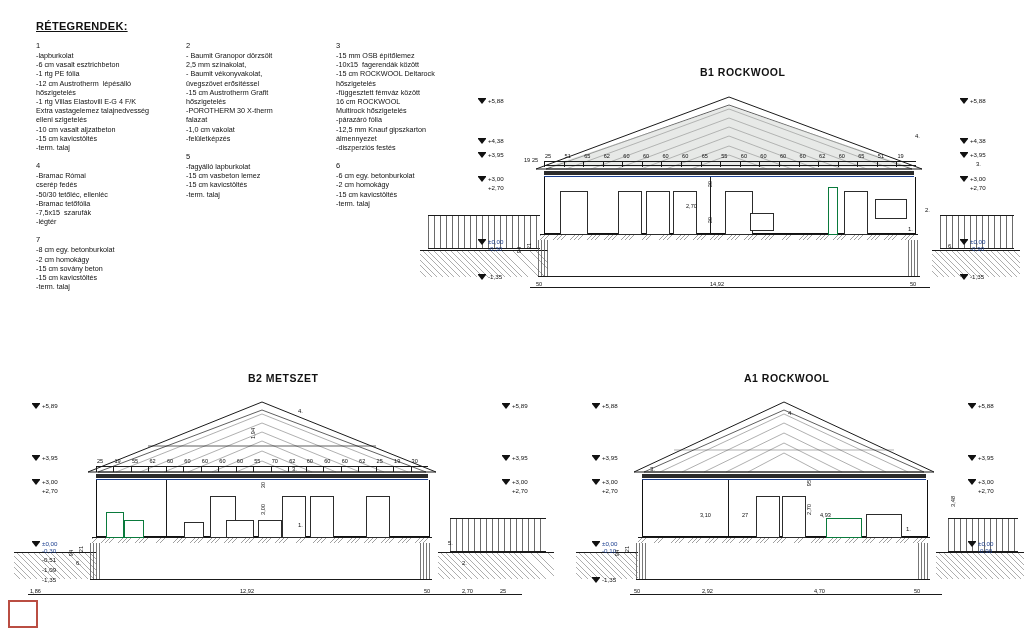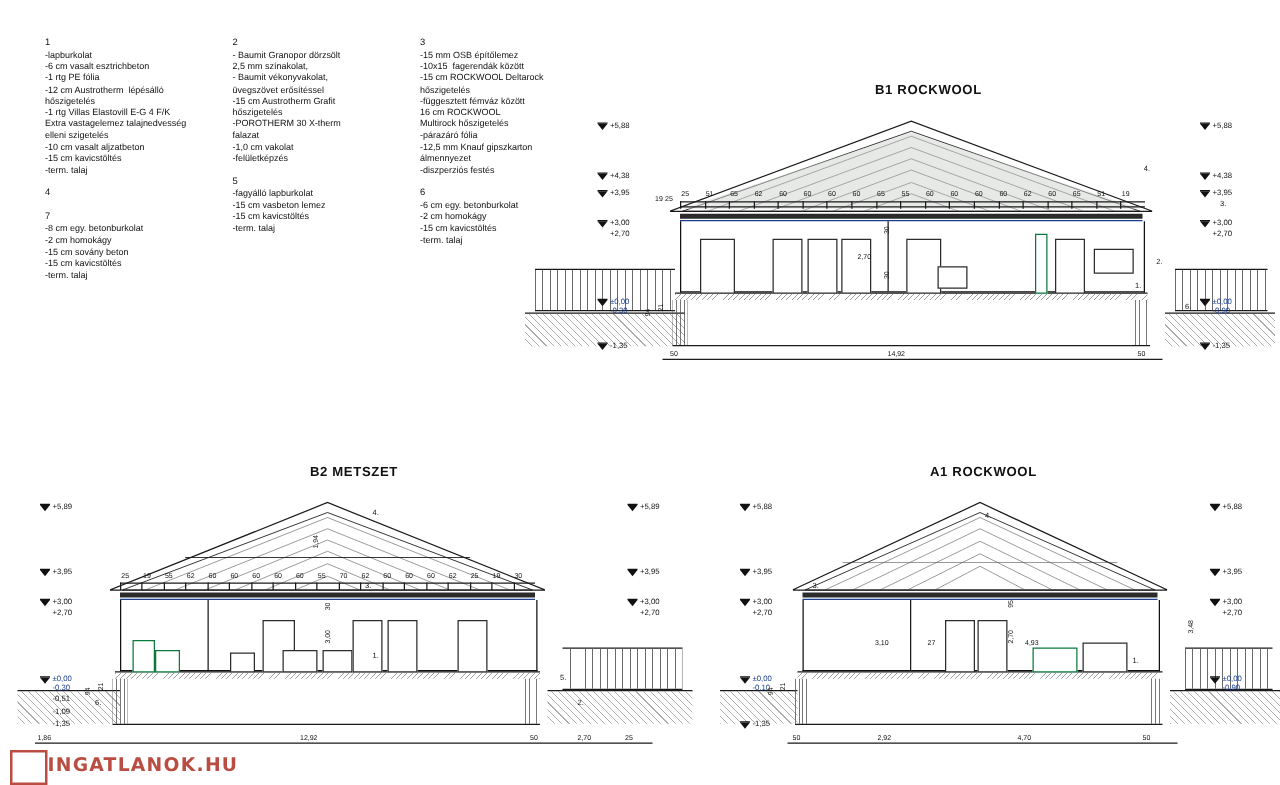--- a/index.html
+++ b/index.html
@@ -41,39 +41,46 @@
   .furn.g{border-color:#0a7a3c;}
   
   #wm{left:8px;bottom:4px;width:200px;height:24px;}
   #wm .wmtxt{font-size:15px;font-weight:bold;color:#b23a2e;letter-spacing:1px;font-family:"DejaVu Sans",sans-serif;opacity:.9;}
   #wm .wmbox{position:absolute;left:0;top:0;width:26px;height:24px;border:2px solid #b23a2e;opacity:.9;}
 </style>
 </head>
 <body>
 
 <div class="abs" id="legend">
+  <div class="ttl">RÉTEGRENDEK:</div>
   <div class="legend-cols">
 
     <div class="legend-col">
       <div class="lg-block">
         <div class="lg-num">1</div>
         <div class="lg-line">-lapburkolat
 -6 cm vasalt esztrichbeton
 -1 rtg PE fólia
 -12 cm Austrotherm  lépésálló
 hőszigetelés
 -1 rtg Villas Elastovill E-G 4 F/K
 Extra vastagelemez talajnedvesség
 elleni szigetelés
 -10 cm vasalt aljzatbeton
 -15 cm kavicstöltés
 -term. talaj</div>
       </div>
       <div class="lg-block">
         <div class="lg-num">4</div>
+        <div class="lg-line">-Bramac Római
+cserép fedés
+-50/30 tetőléc, ellenléc
+-Bramac tetőfólia
+-7,5x15  szarufák
+-légtér</div>
       </div>
       <div class="lg-block">
         <div class="lg-num">7</div>
         <div class="lg-line">-8 cm egy. betonburkolat
 -2 cm homokágy
 -15 cm sovány beton
 -15 cm kavicstöltés
 -term. talaj</div>
       </div>
     </div>
@@ -528,14 +535,13 @@
 
   <div class="ln h1 abs" style="left:54px;top:194px;width:312px;"></div>
   <div class="dim abs" style="left:58px;top:188px;">50</div>
   <div class="dim abs" style="left:126px;top:188px;">2,92</div>
   <div class="dim abs" style="left:238px;top:188px;">4,70</div>
   <div class="dim abs" style="left:338px;top:188px;">50</div>
 </div>
 
 <div class="abs" id="wm">
   <div class="wmbox"></div>
-  <div class="wmtxt abs" style="left:30px;top:3px;">INGATLANOK.HU</div>
 </div>
 
 </body></html>

